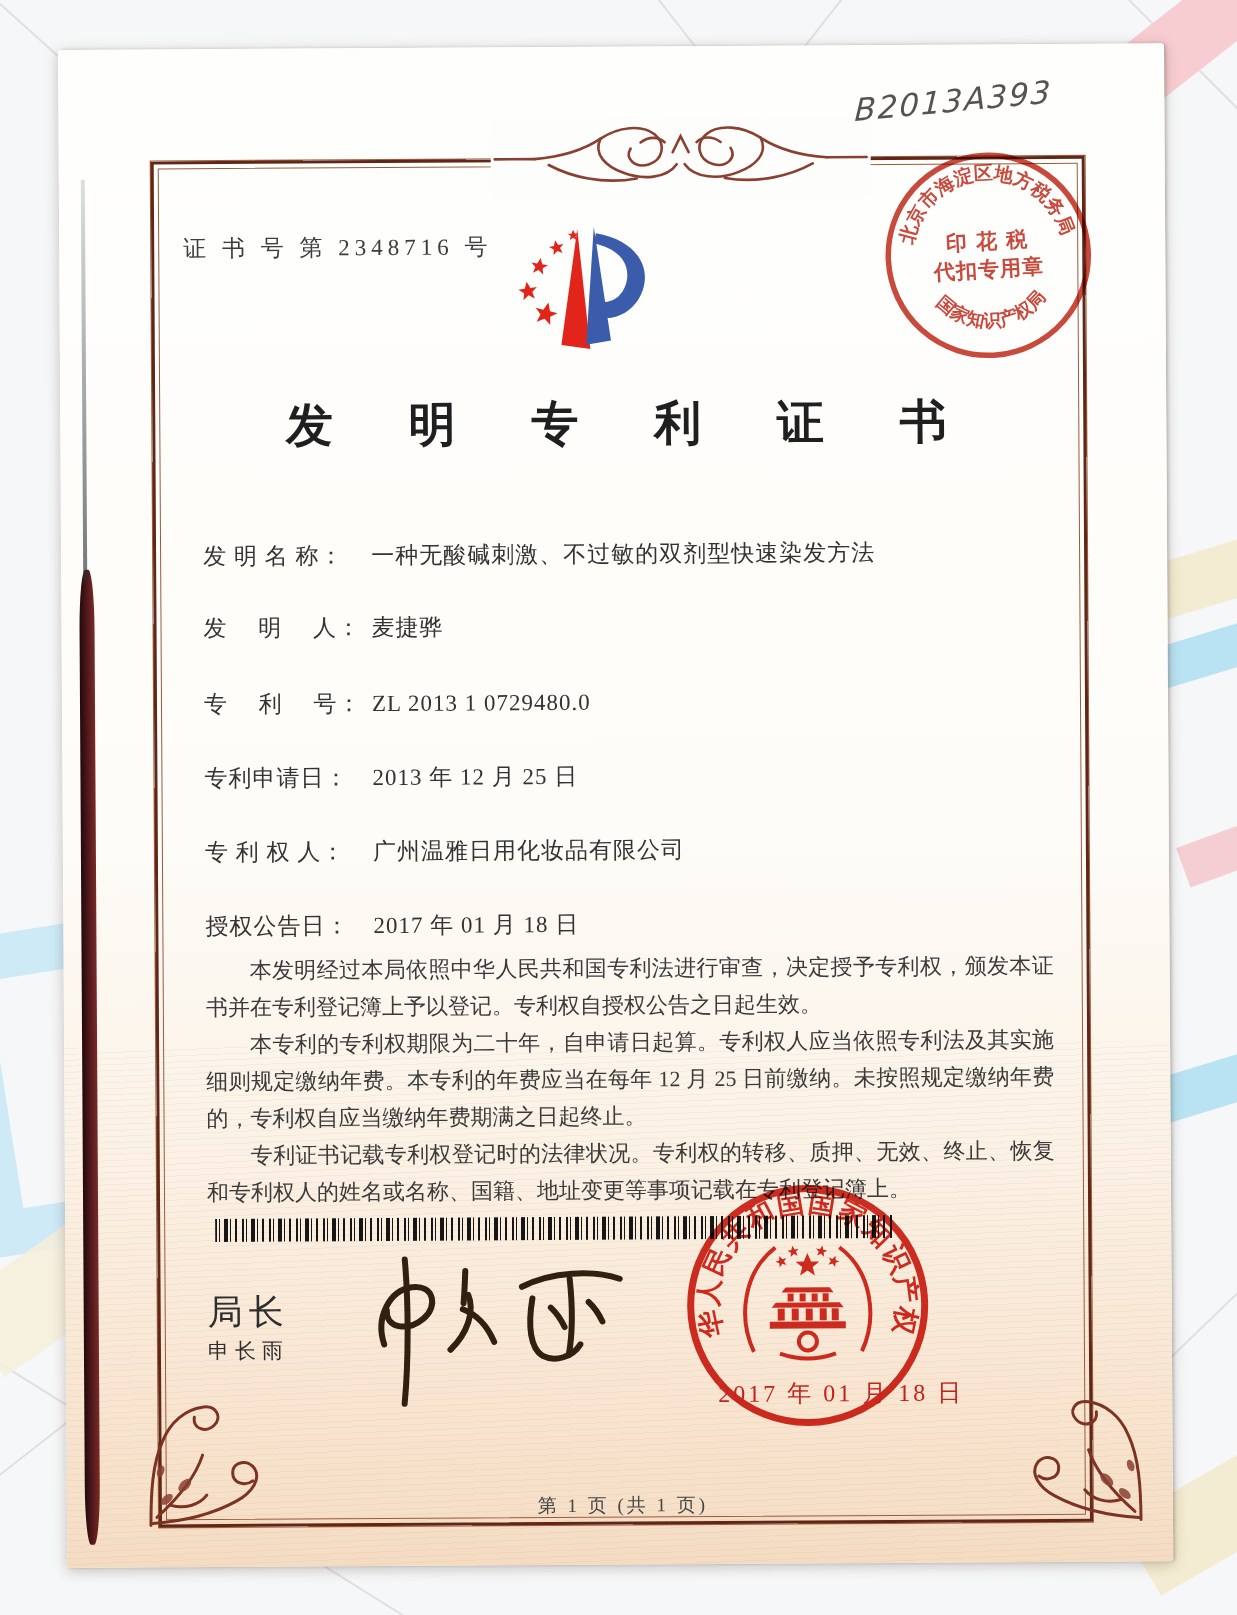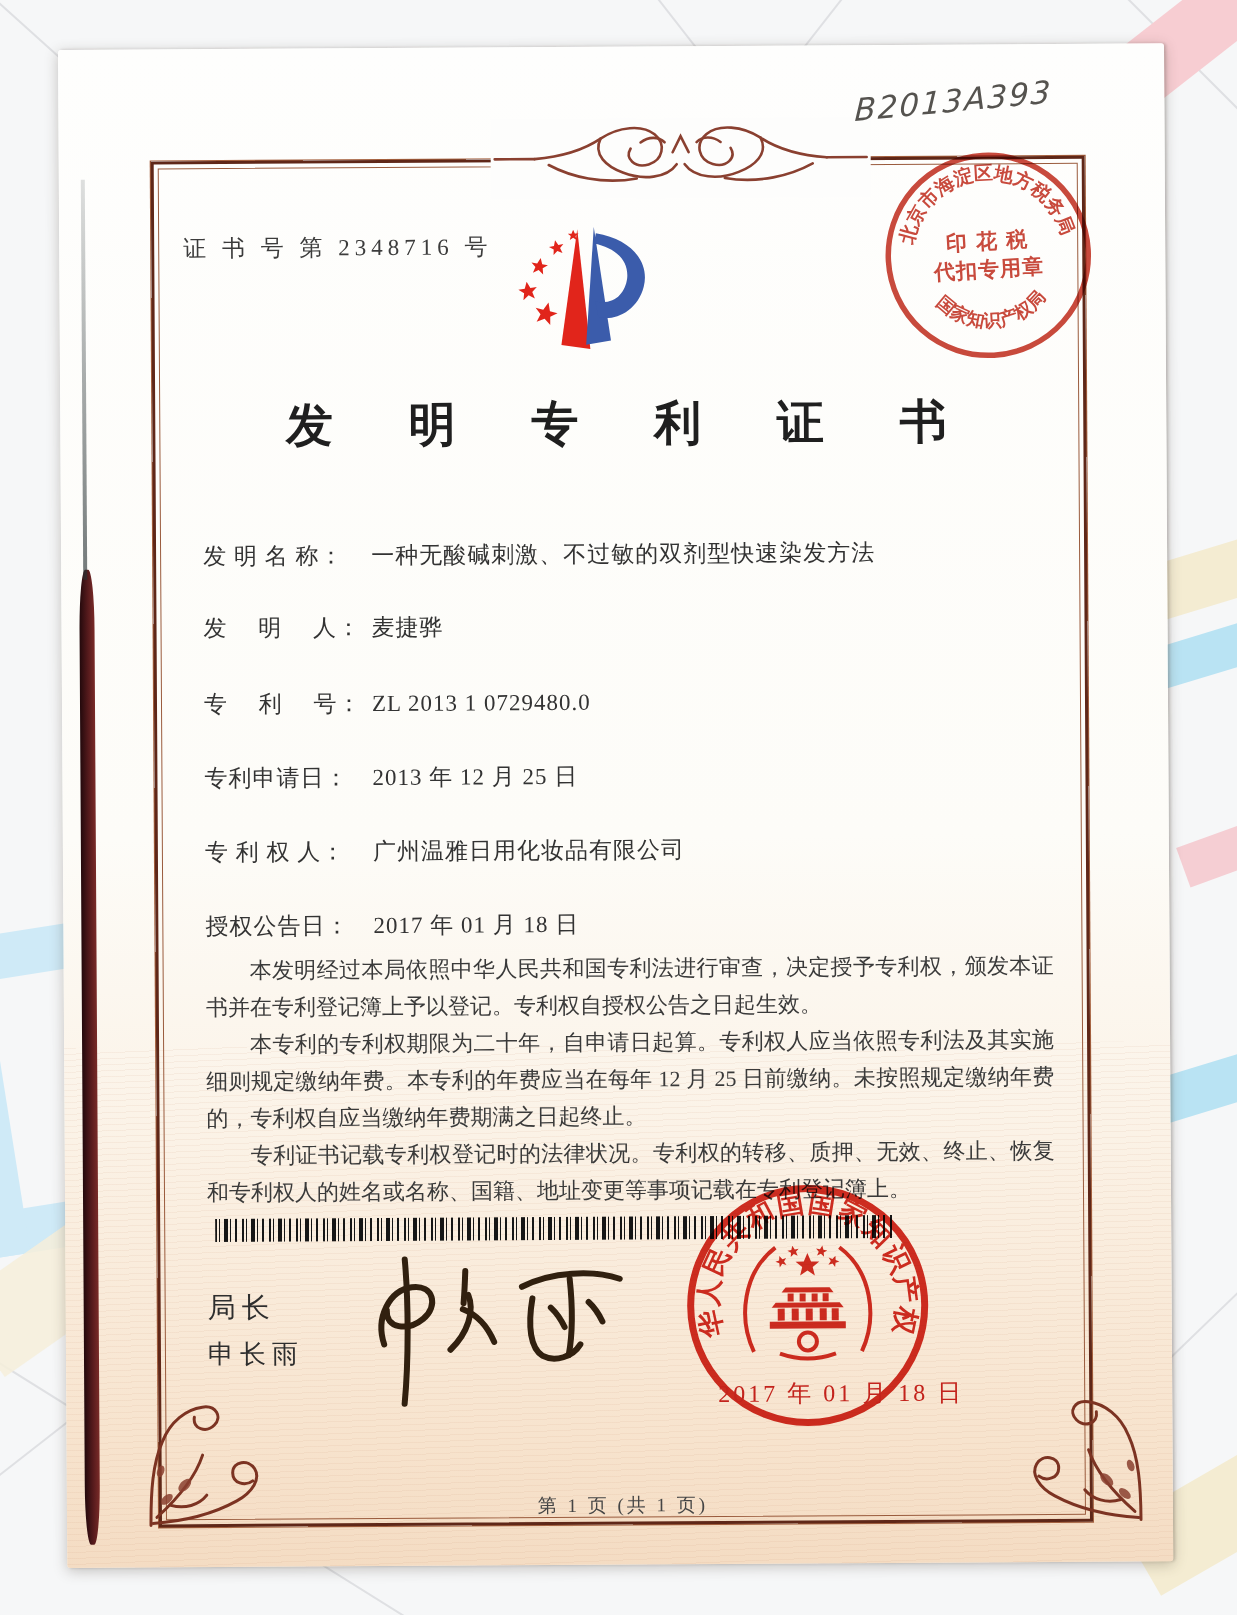--- a/index.html
+++ b/index.html
@@ -78,22 +78,22 @@
   
   .barcode{
     position:absolute;left:150px;top:1170px;width:678px;height:23px;z-index:3;
     background:repeating-linear-gradient(90deg,
       #161616 0 2px,rgba(0,0,0,0) 2px 4px,
       #161616 4px 5px,rgba(0,0,0,0) 5px 9px,
       #161616 9px 13px,rgba(0,0,0,0) 13px 15px,
       #161616 15px 16px,rgba(0,0,0,0) 16px 20px,
       #161616 20px 22px,rgba(0,0,0,0) 22px 27px);
   }
-  .officer-role{position:absolute;left:142px;top:1240px;z-index:3;font-family:"Liberation Sans","DejaVu Sans",sans-serif;font-size:28px;color:#2e2e2e;letter-spacing:6px;}
-  .officer-name{position:absolute;left:142px;top:1288px;z-index:3;font-family:"Liberation Sans","DejaVu Sans",sans-serif;font-size:26px;color:#2e2e2e;letter-spacing:6px;}
+  .officer-role{position:absolute;left:142px;top:1240px;z-index:3;font-family:"Liberation Sans","DejaVu Sans",sans-serif;font-size:35px;color:#2e2e2e;letter-spacing:6px;}
+  .officer-name{position:absolute;left:142px;top:1288px;z-index:3;font-family:"Liberation Sans","DejaVu Sans",sans-serif;font-size:21px;color:#2e2e2e;letter-spacing:6px;}
   .signature{position:absolute;left:280px;top:1196px;width:330px;height:180px;z-index:3;transform:rotate(-2deg);}
   .page-footer{position:absolute;left:92px;top:1446px;width:928px;z-index:3;text-align:center;font-size:19px;color:#454545;letter-spacing:3px;}
 </style>
 </head>
 <body>
 
 <div class="stage">
 
   <div class="bg line" style="left:-120px;top:120px;width:500px;transform:rotate(42deg);"></div>
   <div class="bg line" style="left:560px;top:90px;width:420px;transform:rotate(-52deg);"></div>

